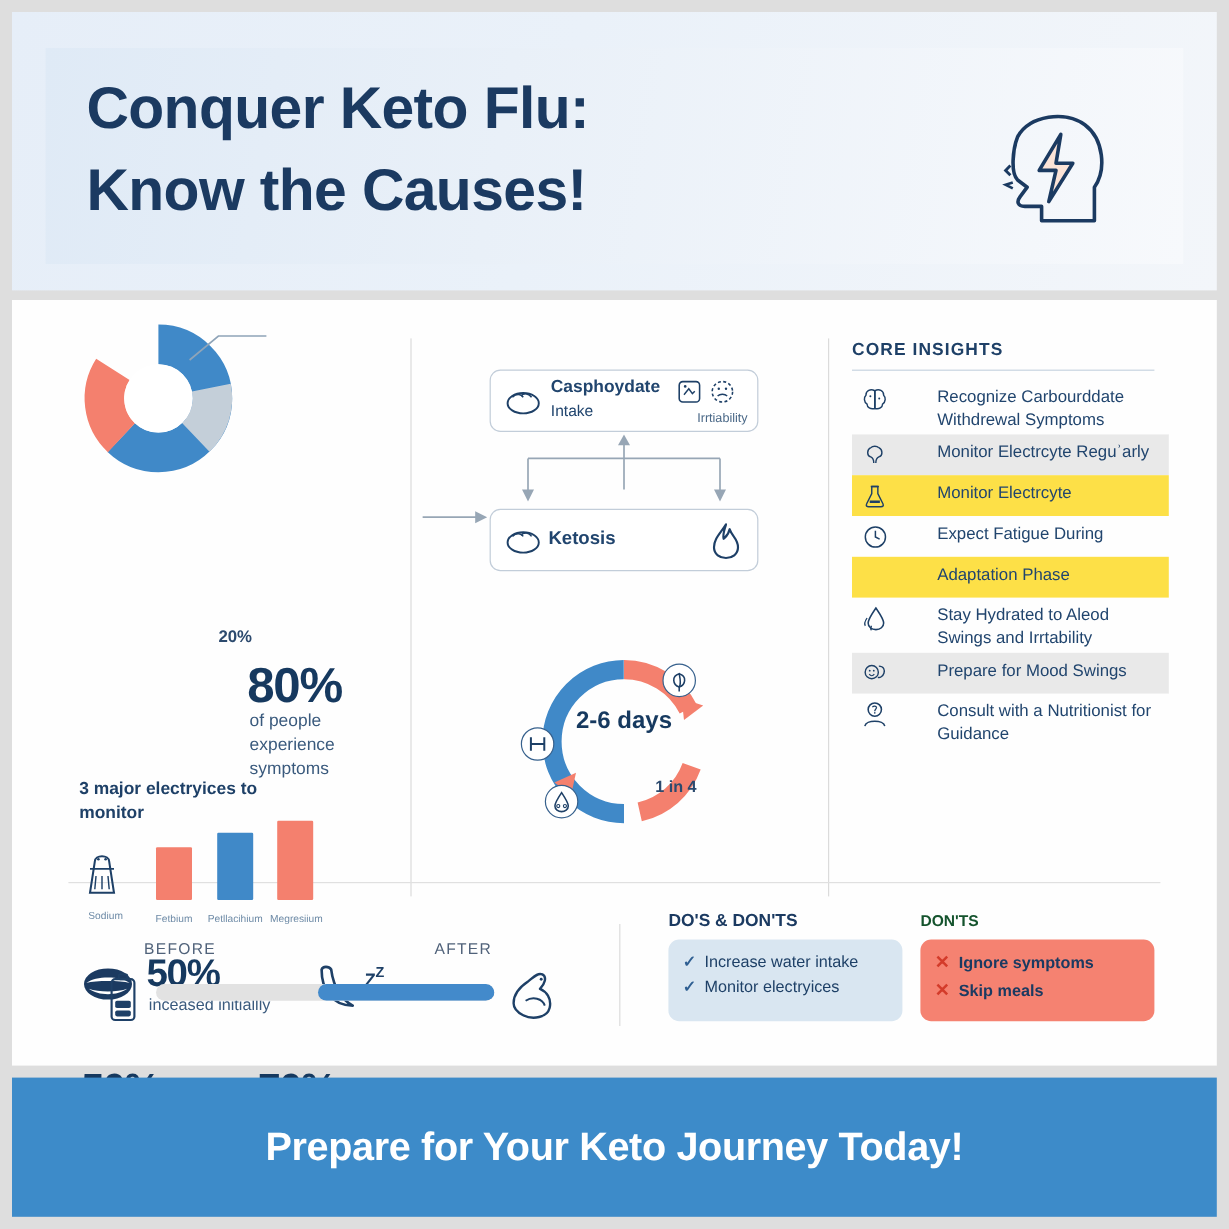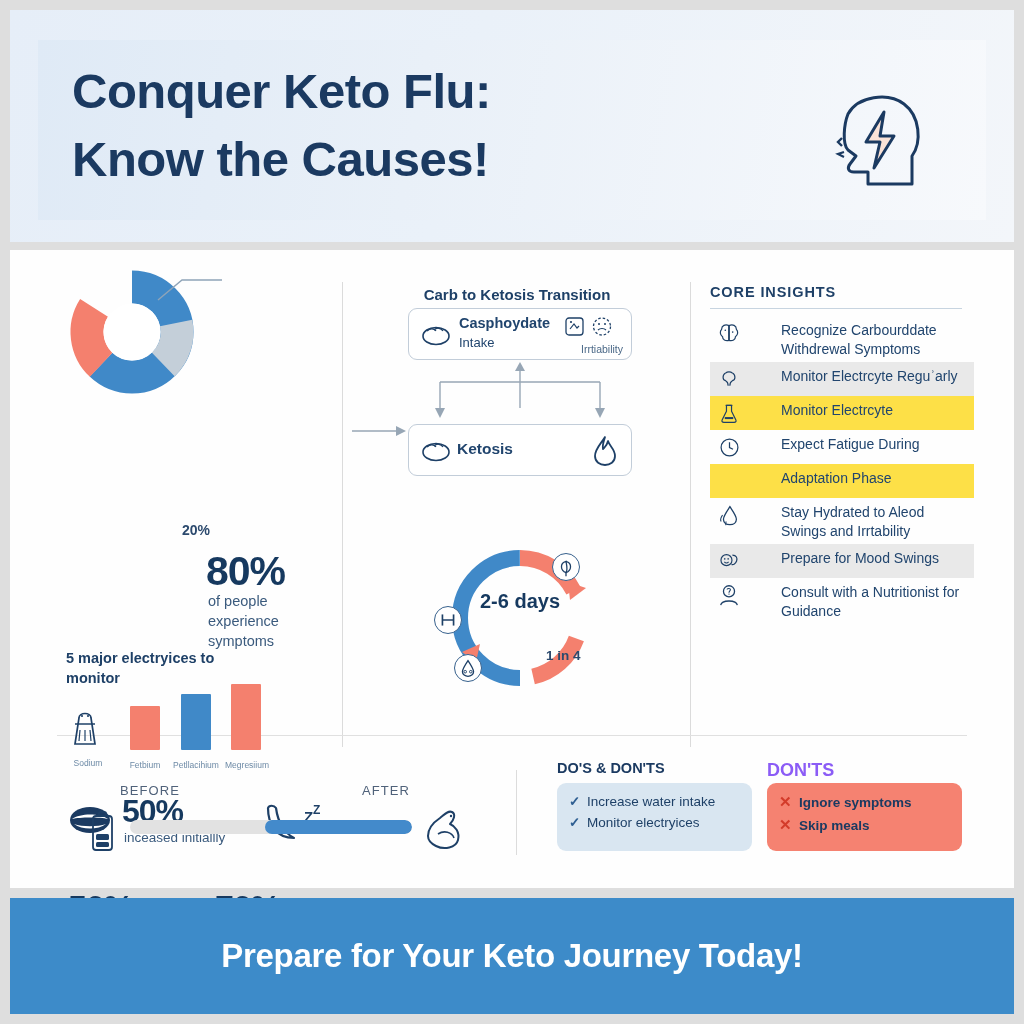--- a/index.html
+++ b/index.html
@@ -123,21 +123,21 @@
   
   .ba-before { position:absolute; left:110px; top:533px; font-size:13px; color:#50627a; letter-spacing:1.1px; }
   .ba-after  { position:absolute; left:352px; top:533px; font-size:13px; color:#50627a; letter-spacing:1.1px; }
   .batt-icon { position:absolute; left:80px; top:560px; width:26px; height:42px; }
   .muscle-icon { position:absolute; left:412px; top:556px; width:42px; height:46px; }
   .track { position:absolute; left:120px; top:570px; width:282px; height:14px;
     background:#e2e2e2; border-radius:7px; overflow:hidden; }
   .fill { position:absolute; right:0; top:0; height:14px; background:#438acb; border-radius:7px; }
 
   .dd-title { position:absolute; left:547px; top:510px; font-size:14.5px; font-weight:bold; color:#1b3a61; }
-  .dn-title { position:absolute; left:757px; top:510px; font-size:18px; font-weight:bold; color:#8b5cf6; }
+  .dn-title { position:absolute; left:757px; top:510px; font-size:13px; font-weight:bold; color:#14532d; }
   .dd-box { position:absolute; left:547px; top:533px; width:195px; height:68px;
     background:#d9e6f1; border-radius:9px; padding:10px 12px; }
   .dn-box { position:absolute; left:757px; top:533px; width:195px; height:68px;
     background:#f58271; border-radius:9px; padding:10px 12px; }
   .dd-item { display:flex; align-items:center; font-size:13.5px; color:#1e4067; margin-bottom:5px; font-weight:500; }
   .dd-item .mk { width:18px; color:#2f5f92; font-weight:bold; }
   .dn-item { display:flex; align-items:center; font-size:13.5px; color:#1b3a61; margin-bottom:5px; font-weight:600; }
   .dn-item .mk { width:20px; color:#d33b2a; font-weight:bold; font-size:15px; }
 
   
@@ -186,21 +186,21 @@
     <div class="donut-callout">
       <svg viewBox="0 0 70 28" width="70" height="28">
         <path d="M2 26 L26 6 L66 6" fill="none" stroke="#8fa4b8" stroke-width="1.4"></path>
       </svg>
     </div>
     <div class="pct20">20%</div>
 
     <div class="big80">80%</div>
     <div class="big80-sub">of people experience symptoms</div>
 
-    <div class="elec-head">5 major electryices to monitor</div>
+    <div class="elec-head">3 major electryices to monitor</div>
 
     <div class="barchart">
       <div class="salt-icon">
         <svg viewBox="0 0 34 42" width="34" height="42">
           <path d="M11 12 C11 6, 23 6, 23 12 L27 38 L7 38 Z" fill="none" stroke="#1e4067" stroke-width="1.7"></path>
           <line x1="7" y1="18" x2="27" y2="18" stroke="#1e4067" stroke-width="1.5"></line>
           <circle cx="14" cy="10" r="1.1" fill="#1e4067"></circle>
           <circle cx="20" cy="10" r="1.1" fill="#1e4067"></circle>
           <line x1="12" y1="24" x2="11" y2="35" stroke="#1e4067" stroke-width="1.2"></line>
           <line x1="17" y1="24" x2="17" y2="35" stroke="#1e4067" stroke-width="1.2"></line>
@@ -242,21 +242,20 @@
 
     <div class="stat-b">
       <div class="num">50%</div>
       <div class="sub">increased cravings initially</div>
     </div>
     <div class="stat-c">
       <div class="num">70%</div>
       <div class="sub">report fatigue in the first week</div>
     </div>
 
-    <div class="mid-title">Carb to Ketosis Transition</div>
 
     <div class="flow-box box1">
       <div class="box-bread">
         <svg viewBox="0 0 30 26" width="30" height="26">
           <ellipse cx="15" cy="14" rx="13" ry="8.5" fill="none" stroke="#1e4067" stroke-width="1.6"></ellipse>
           <path d="M6 9 C9 6, 13 6, 15 9" fill="none" stroke="#1e4067" stroke-width="1.3"></path>
           <path d="M13 8 C16 5, 20 6, 22 9" fill="none" stroke="#1e4067" stroke-width="1.3"></path>
         </svg>
       </div>
       <div class="box1-t1">Casphoydate</div>

